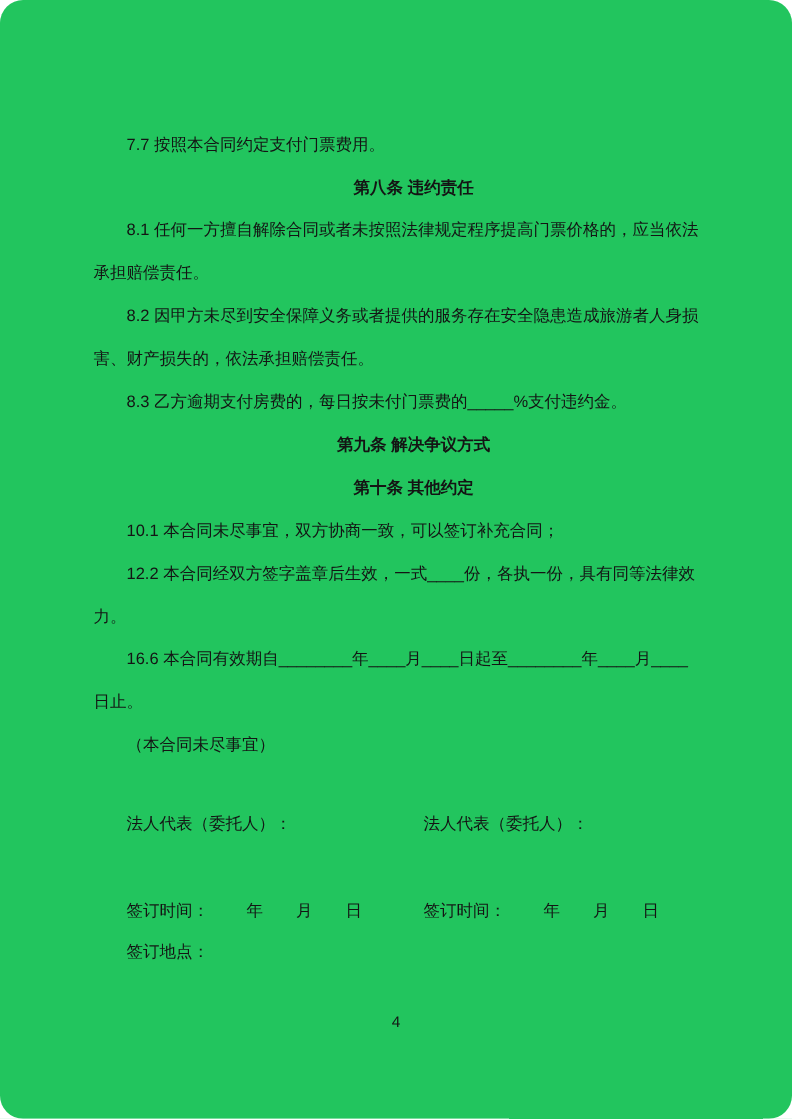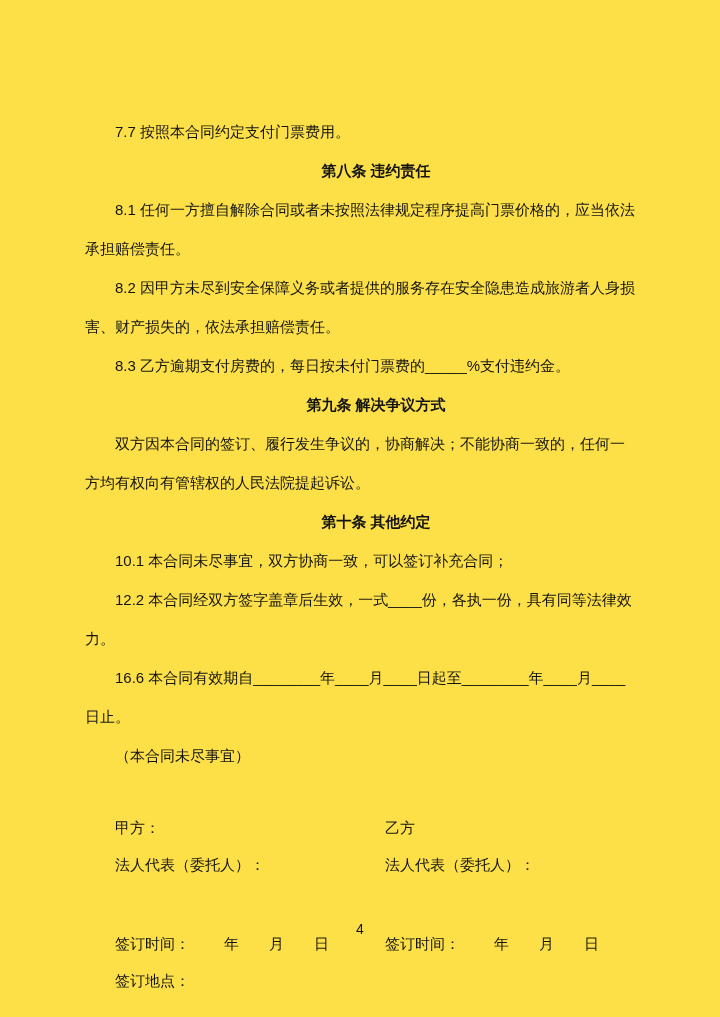--- a/index.html
+++ b/index.html
@@ -4,24 +4,25 @@
 <style>
   html, body {
     margin: 0;
     padding: 0;
     background: #ffffff;
   }
   .page {
     position: relative;
     width: 720px;
     height: 1017px;
-    background: #fde047;
+    background: #22c55e;
     overflow: hidden;
     font-family: "Liberation Sans", "DejaVu Sans", sans-serif;
     color: #141414;
+    border-radius: 21px;
   }
   .content {
     position: absolute;
     top: 112px;
     left: 85px;
     right: 83px;
   }
   .para {
     margin: 0;
     font-size: 15px;
@@ -76,37 +77,28 @@
 
 <div class="page">
   <div class="content">
 
     <p class="para">7.7 按照本合同约定支付门票费用。</p>
     <p class="para heading">第八条 违约责任</p>
     <p class="para">8.1 任何一方擅自解除合同或者未按照法律规定程序提高门票价格的，应当依法承担赔偿责任。</p>
     <p class="para">8.2 因甲方未尽到安全保障义务或者提供的服务存在安全隐患造成旅游者人身损害、财产损失的，依法承担赔偿责任。</p>
     <p class="para">8.3 乙方逾期支付房费的，每日按未付门票费的_____%支付违约金。</p>
     <p class="para heading">第九条 解决争议方式</p>
-    <p class="para">双方因本合同的签订、履行发生争议的，协商解决；不能协商一致的，任何一方均有权向有管辖权的人民法院提起诉讼。</p>
     <p class="para heading">第十条 其他约定</p>
     <p class="para">10.1 本合同未尽事宜，双方协商一致，可以签订补充合同；</p>
     <p class="para">12.2 本合同经双方签字盖章后生效，一式____份，各执一份，具有同等法律效力。</p>
     <p class="para">16.6 本合同有效期自________年____月____日起至________年____月____日止。</p>
     <p class="para">（本合同未尽事宜）</p>
 
     <div class="sig-block">
 
-      <div class="sig-row">
-        <div class="sig-cell-left">
-          <span>甲方：</span>
-        </div>
-        <div class="sig-cell-right">
-          <span>乙方</span>
-        </div>
-      </div>
 
       <div class="sig-row">
         <div class="sig-cell-left">
           <span>法人代表（委托人）：</span>
         </div>
         <div class="sig-cell-right">
           <span>法人代表（委托人）：</span>
         </div>
       </div>
 

